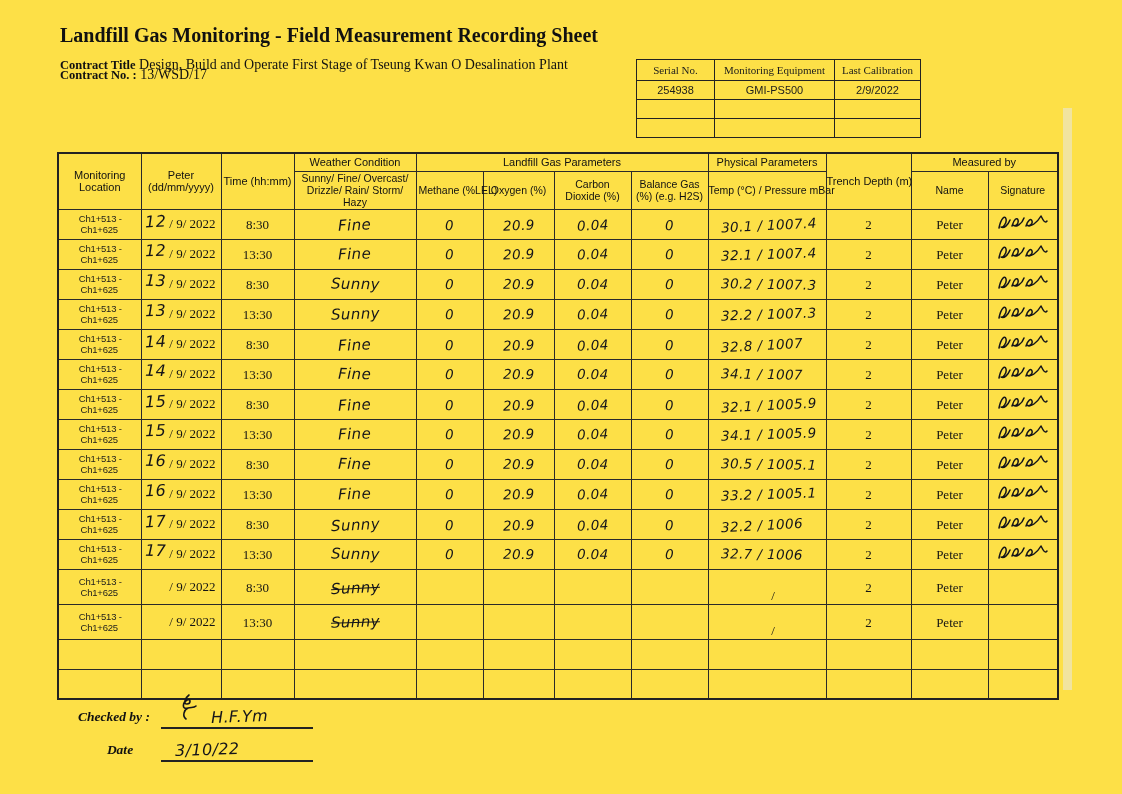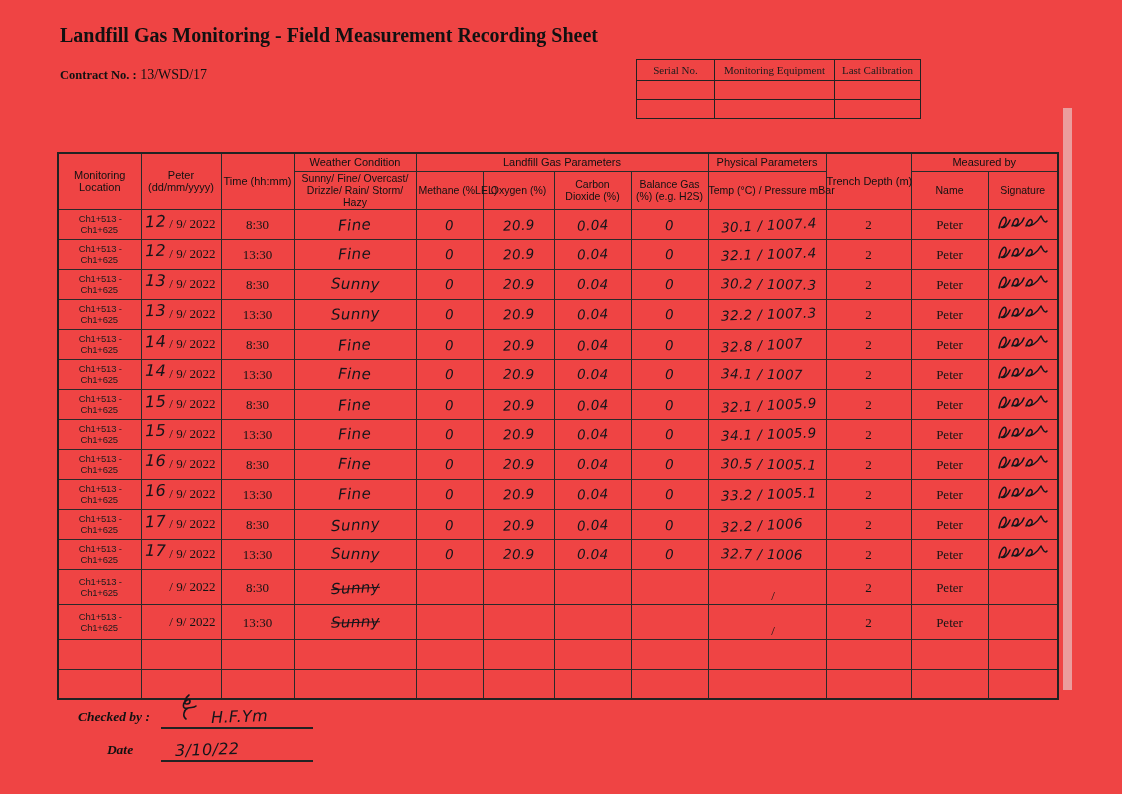--- a/index.html
+++ b/index.html
@@ -1,18 +1,18 @@
 <!DOCTYPE html>
 <html><head>
 <meta charset="utf-8">
 <style>
   * { margin:0; padding:0; box-sizing:border-box; }
   html,body { background:#fff; }
   .page {
-    position:relative; width:1122px; height:794px; background:#ef4444;
+    position:relative; width:1122px; height:794px; background:#fde047;
     font-family:"Liberation Sans", sans-serif; color:#1c1c1c; overflow:hidden;
   }
   .scan-edge { position:absolute; left:1063px; top:108px; width:9px; height:582px;
     background:#e7e7e7; opacity:.55; }
 
   
   .title { position:absolute; left:60px; top:24px;
     font-family:"Liberation Serif", serif; font-weight:bold; font-size:20px; color:#111; }
   .contract-line { position:absolute; left:60px; font-family:"Liberation Serif", serif; font-size:14px; color:#111; }
   .contract-line.l1 { top:57px; }
@@ -71,39 +71,48 @@
     padding:0 6px 1px 14px; height:30px; }
   .f-line .hw { font-size:16px; }
 </style>
 </head>
 <body>
 
 <div class="page">
   <div class="scan-edge"></div>
 
   <div class="title">Landfill Gas Monitoring - Field Measurement Recording Sheet</div>
+  <div class="contract-line l1">
+    <span class="contract-label">Contract Title</span>
+    <span>Design, Build and Operate First Stage of Tseung Kwan O Desalination Plant</span>
+  </div>
   <div class="contract-line l2">
     <span class="contract-label">Contract No. :</span>
     <span>13/WSD/17</span>
   </div>
 
   <table class="equip">
     <colgroup>
         <col style="width:78px">
         <col style="width:120px">
         <col style="width:86px">
       </colgroup>
     <thead>
       <tr>
         <th>Serial No.</th>
         <th>Monitoring Equipment</th>
         <th>Last Calibration</th>
       </tr>
     </thead>
     <tbody>
+        <tr>
+          <td>254938</td>
+          <td>GMI-PS500</td>
+          <td>2/9/2022</td>
+        </tr>
         <tr>
           <td></td>
           <td></td>
           <td></td>
         </tr>
         <tr>
           <td></td>
           <td></td>
           <td></td>
         </tr>

